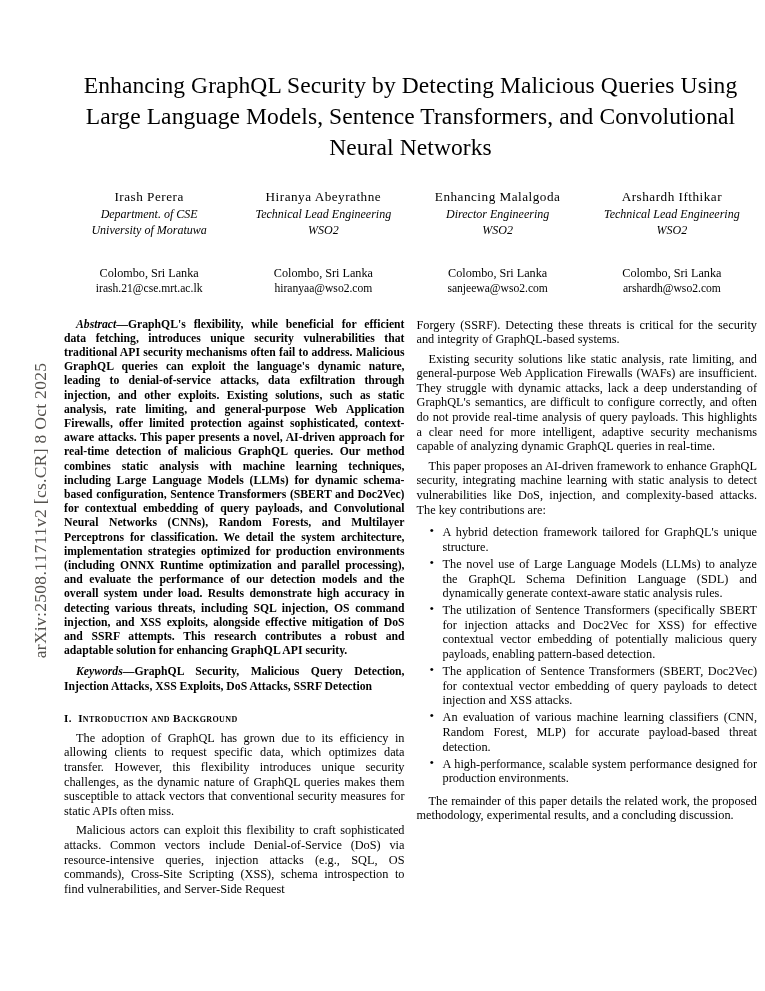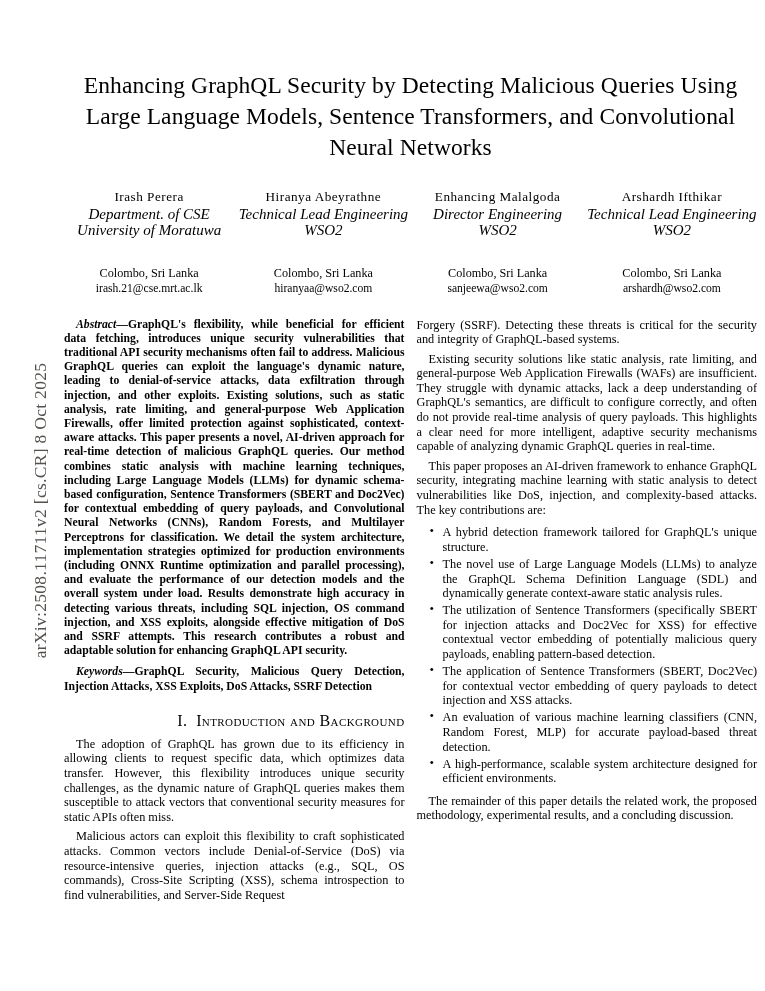--- a/index.html
+++ b/index.html
@@ -71,21 +71,21 @@
   .author-col {
     flex: 1 1 0;
     text-align: center;
     line-height: 16.5px;
   }
   .author-name {
     font-size: 13.2px;
     letter-spacing: 0.5px;
   }
   .author-dept, .author-org {
-    font-size: 15px;
+    font-size: 12px;
     font-style: italic;
   }
   .author-city {
     font-size: 12.2px;
     margin-top: 26px;
   }
   .author-email {
     font-size: 11.6px;
   }
 
@@ -121,24 +121,24 @@
     text-align: justify;
     text-indent: 12px;
   }
   .keywords { margin-top: 7px; }
   .lead-italic {
     font-style: italic;
     font-weight: bold;
   }
 
   h2.section-head {
-    font-size: 16px;
-    font-weight: normal;
+    font-size: 11px;
+    font-weight: bold;
     font-variant: small-caps;
-    text-align: right;
+    text-align: left;
     margin: 18px 0 7px 0;
     letter-spacing: 0.4px;
   }
 
   ul.contrib {
     margin: 8px 0 0 0;
     padding-left: 26px;
     list-style: none;
   }
   ul.contrib li {
@@ -225,21 +225,21 @@
       <p class="body-p first" style="text-indent:0">Forgery (SSRF). Detecting these threats is critical for the security and integrity of GraphQL-based systems.</p>
       <p class="body-p">Existing security solutions like static analysis, rate limiting, and general-purpose Web Application Firewalls (WAFs) are insufficient. They struggle with dynamic attacks, lack a deep understanding of GraphQL's semantics, are difficult to configure correctly, and often do not provide real-time analysis of query payloads. This highlights a clear need for more intelligent, adaptive security mechanisms capable of analyzing dynamic GraphQL queries in real-time.</p>
       <p class="body-p">This paper proposes an AI-driven framework to enhance GraphQL security, integrating machine learning with static analysis to detect vulnerabilities like DoS, injection, and complexity-based attacks. The key contributions are:</p>
 
       <ul class="contrib">
         <li><span class="bullet">•</span><span>A hybrid detection framework tailored for GraphQL's unique structure.</span></li>
         <li><span class="bullet">•</span><span>The novel use of Large Language Models (LLMs) to analyze the GraphQL Schema Definition Language (SDL) and dynamically generate context-aware static analysis rules.</span></li>
         <li><span class="bullet">•</span><span>The utilization of Sentence Transformers (specifically SBERT for injection attacks and Doc2Vec for XSS) for effective contextual vector embedding of potentially malicious query payloads, enabling pattern-based detection.</span></li>
         <li><span class="bullet">•</span><span>The application of Sentence Transformers (SBERT, Doc2Vec) for contextual vector embedding of query payloads to detect injection and XSS attacks.</span></li>
         <li><span class="bullet">•</span><span>An evaluation of various machine learning classifiers (CNN, Random Forest, MLP) for accurate payload-based threat detection.</span></li>
-        <li><span class="bullet">•</span><span>A high-performance, scalable system architecture designed for efficient environments.</span></li>
+        <li><span class="bullet">•</span><span>A high-performance, scalable system performance designed for production environments.</span></li>
       </ul>
 
       <p class="body-p" style="margin-top:8px">The remainder of this paper details the related work, the proposed methodology, experimental results, and a concluding discussion.</p>
 
     </div>
 
   </div>
 
 </div>
 

